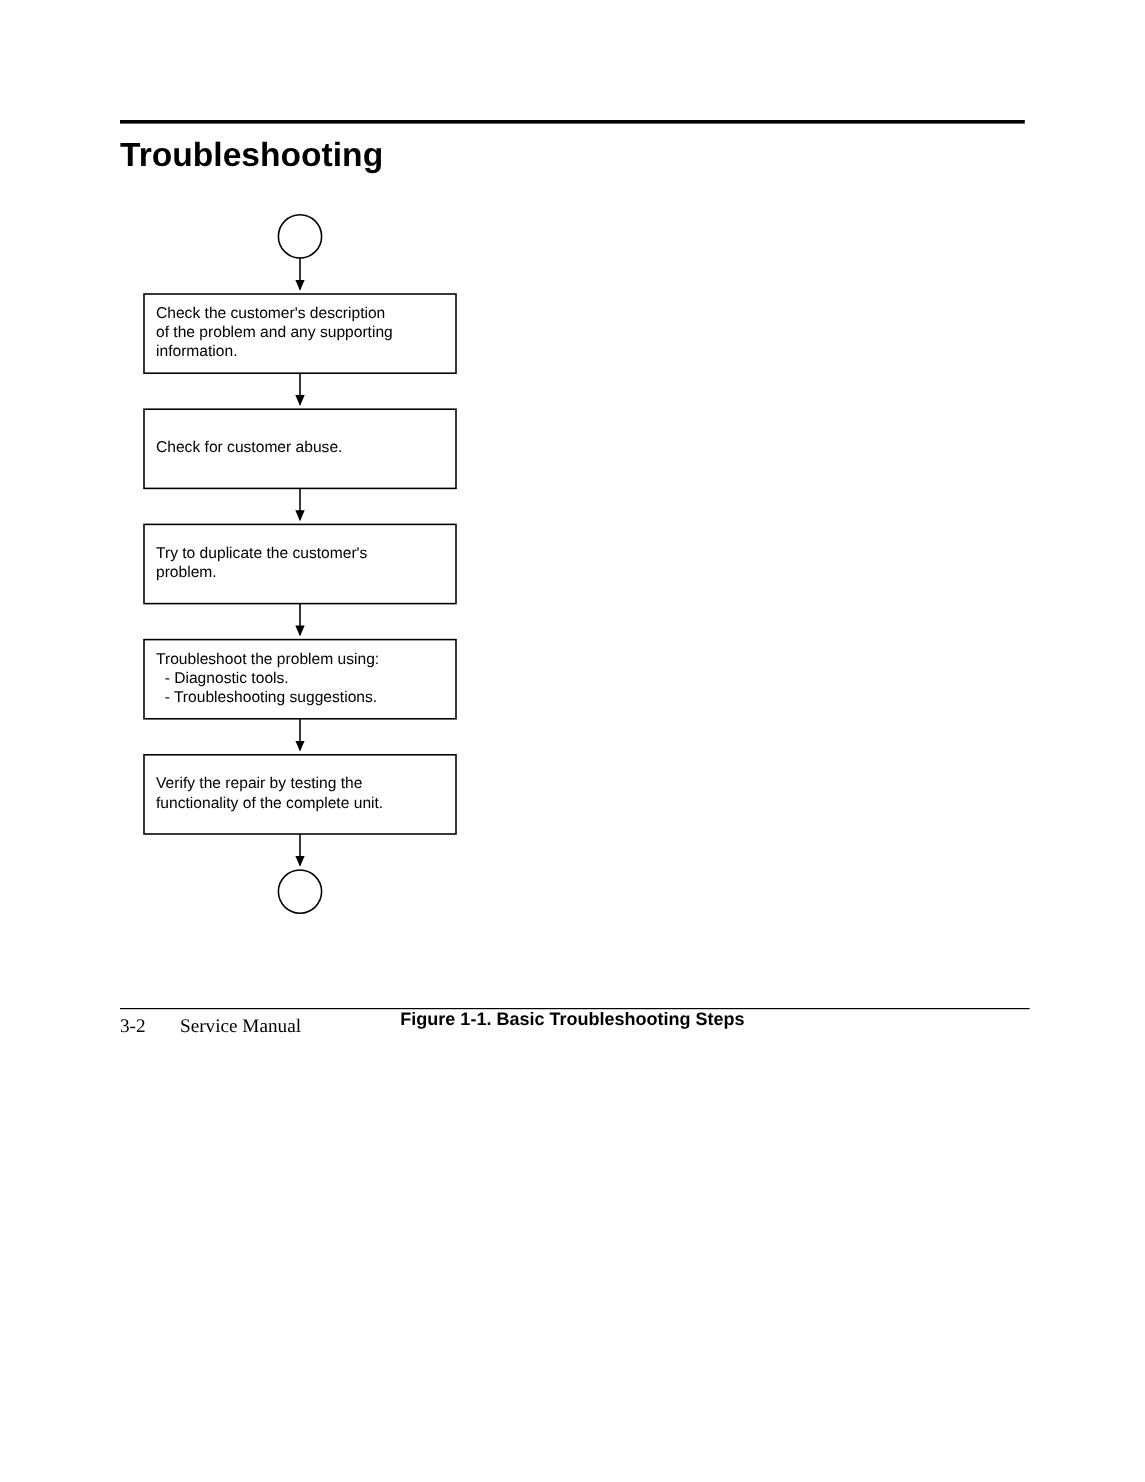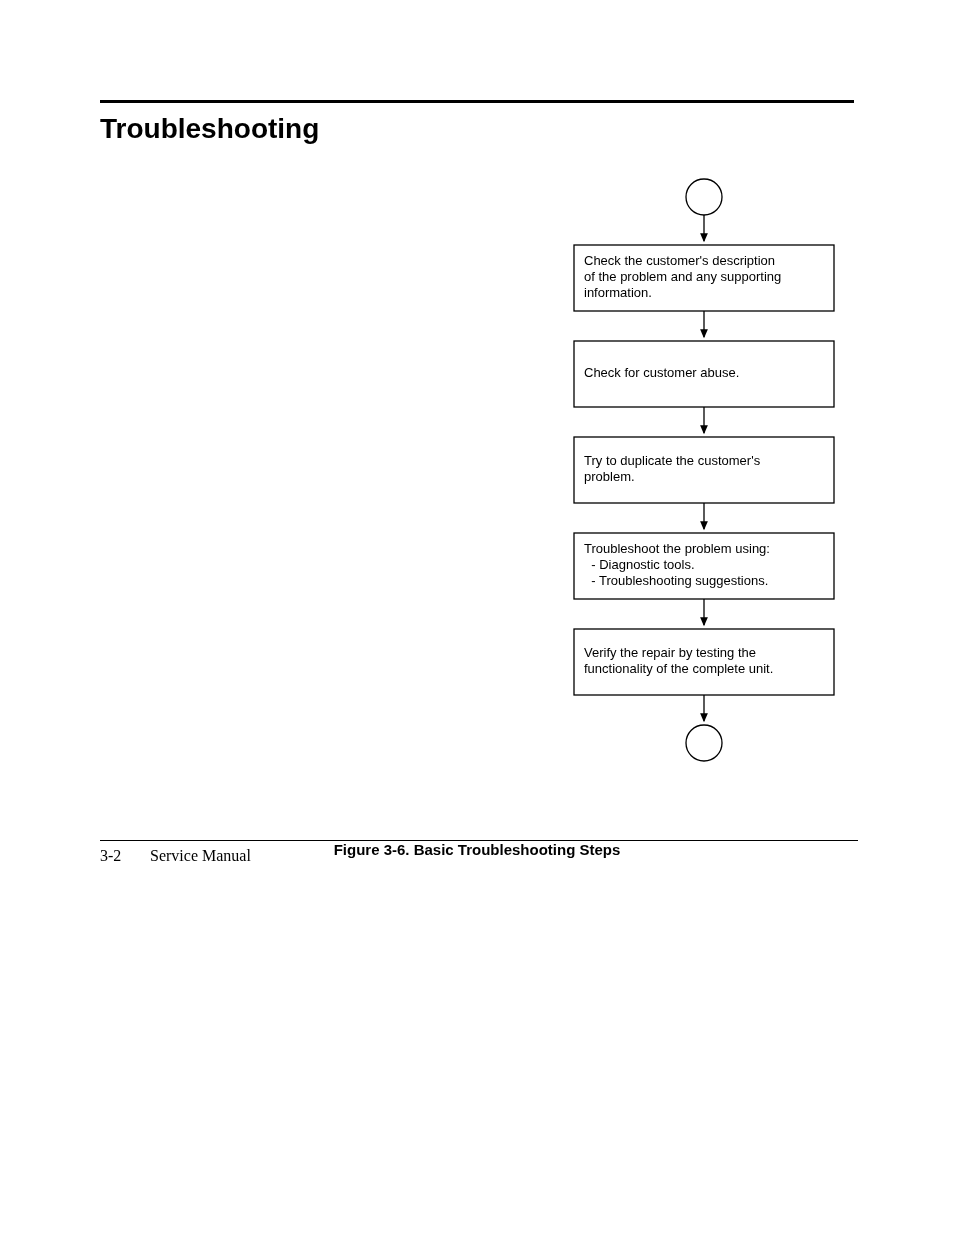--- a/index.html
+++ b/index.html
@@ -27,21 +27,21 @@
     margin: 6px 0 18px 0;
   }
   .intro {
     font-size: 17px;
     line-height: 1.35;
     margin-left: 30px;
     margin-right: 10px;
   }
   .flow-wrap {
     display: flex;
-    justify-content: flex-end;
+    justify-content: flex-start;
     margin-top: 30px;
   }
   svg.flow {
     display: block;
   }
   .caption {
     font-family: Arial, Helvetica, sans-serif;
     font-weight: bold;
     font-size: 15px;
     text-align: center;
@@ -115,21 +115,21 @@
 
       <rect x="20" y="454" width="260" height="66" fill="none" stroke="#000" stroke-width="1.3"></rect>
       <text x="30" y="482" class="box-text">Verify the repair by testing the</text>
       <text x="30" y="498" class="box-text">functionality of the complete unit.</text>
       <line x1="150" y1="520" x2="150" y2="546" stroke="#000" stroke-width="1.3" marker-end="url(#arrow)"></line>
 
       <circle cx="150" cy="568" r="18" fill="none" stroke="#000" stroke-width="1.3"></circle>
     </svg>
   </div>
 
-  <div class="caption">Figure 3-6. Basic Troubleshooting Steps</div>
+  <div class="caption">Figure 1-1. Basic Troubleshooting Steps</div>
 
   <div class="footer">
     <div class="thin-rule"></div>
     <div class="line">
       <span class="pageno">3-2</span>
       <span class="manual">Service Manual</span>
     </div>
   </div>
 
 </div>

